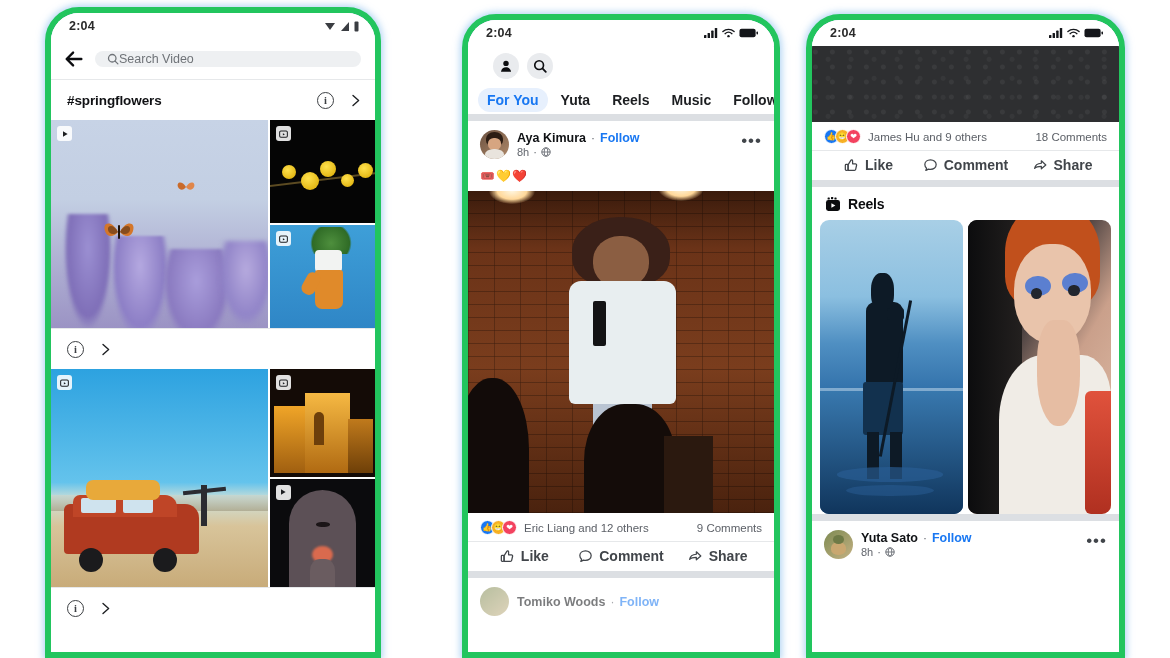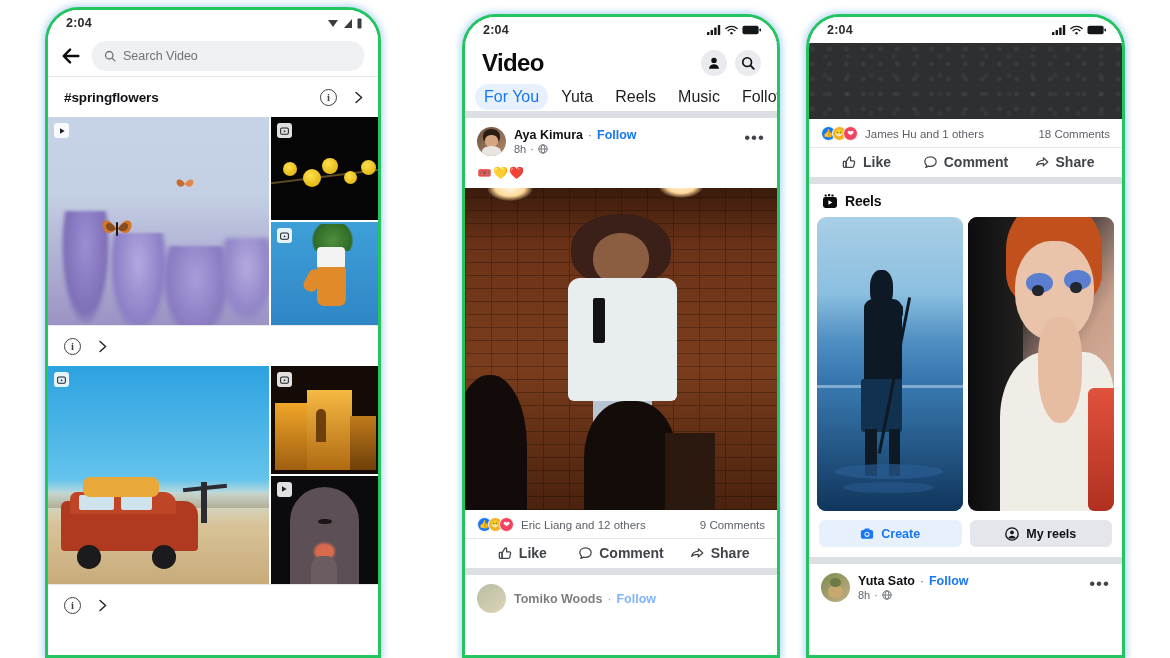--- a/index.html
+++ b/index.html
@@ -7,21 +7,21 @@
     width: 1170px; height: 658px;
     background: #ffffff;
     font-family: "Liberation Sans", sans-serif;
     overflow: hidden;
   }
   .stage { position: relative; width: 1170px; height: 658px; background: #fff; }
 
   
   .phone {
     position: absolute;
-    border: 3px solid #22c55e;
+    border: 6px solid #22c55e;
     border-top-left-radius: 34px;
     border-top-right-radius: 34px;
     background: #c4b5fd;
     overflow: hidden;
     box-shadow: 0 0 7px 2px rgba(120,180,235,0.55);
   }
   .phone-inner {
     position: absolute; inset: 0;
     background: #fff;
     overflow: hidden;
@@ -41,23 +41,23 @@
 
   
   .p1-searchrow {
     flex: 0 0 40px;
     display: flex; align-items: center; gap: 10px;
     padding: 0 14px 0 12px;
     background: #fff;
   }
   .back-arrow { width: 22px; height: 22px; flex: 0 0 22px; }
   .searchbar {
-    flex: 1 1 auto; height: 30px;
+    flex: 1 1 auto; height: 16px;
     background: #eef0f2; border-radius: 14px;
-    display: flex; align-items: center; gap: 7px;
+    display: flex; align-items: center; 
     padding: 0 12px;
   }
   .searchbar .ph { font-size: 12.5px; color: #6f7378; }
 
   .hashrow {
     flex: 0 0 41px;
     border-top: 1px solid #e6e8ea;
     display: flex; align-items: center;
     padding: 0 12px 0 16px;
     background: #fff;
@@ -108,21 +108,21 @@
     background: #e9ebee; display:flex; align-items:center; justify-content:center;
     margin-left: 8px;
   }
   .p2-tabs {
     flex: 0 0 28px;
     display: flex; align-items: center; gap: 4px;
     padding: 0 6px 0 10px;
     overflow: hidden;
   }
   .tab {
-    font-size: 16px; font-weight: 400; color: #1c1e21;
+    font-size: 14px; font-weight: 700; color: #1c1e21;
     padding: 4px 9px; border-radius: 13px; white-space: nowrap;
   }
   .tab.active { background: #e7f0fd; color: #1877f2; }
   .divider-thick { flex: 0 0 7px; background: #dcdfe3; }
 
   .post { background:#fff; }
   .post-head {
     display:flex; align-items:center; gap:8px;
     padding: 9px 12px 2px 12px;
   }
@@ -377,21 +377,20 @@
             <circle cx="7" cy="8.4" r="1.3" fill="#14161a"></circle>
           </svg>
           <svg class="ic" width="19" height="10" viewBox="0 0 20 10">
             <rect x="0.5" y="0.5" width="17" height="9" rx="2.2" fill="#14161a"></rect>
             <rect x="18.4" y="3.4" width="1.6" height="3.2" rx=".7" fill="#14161a"></rect>
           </svg>
         </div>
       </div>
 
       <div class="p2-title-row">
-        <div class="p2-title">Video</div>
         <div class="round-btn">
           <svg width="14" height="14" viewBox="0 0 16 16">
             <circle cx="8" cy="5" r="3.1" fill="#0d0e11"></circle>
             <path d="M2.2 14.5c.6-3.3 3-5 5.8-5s5.2 1.7 5.8 5z" fill="#0d0e11"></path>
           </svg>
         </div>
         <div class="round-btn">
           <svg width="14" height="14" viewBox="0 0 16 16">
             <circle cx="7" cy="7" r="5" fill="none" stroke="#0d0e11" stroke-width="1.9"></circle>
             <path d="M10.8 10.8L14.6 14.6" stroke="#0d0e11" stroke-width="2.1" stroke-linecap="round"></path>
@@ -530,21 +529,21 @@
       </div>
 
       <div class="dark-media" style="height:76px;"></div>
 
       <div class="reactbar">
         <div class="reacts">
           <div class="rct like">👍</div>
           <div class="rct haha">😁</div>
           <div class="rct love">❤</div>
         </div>
-        <div class="react-names">James Hu and 1 others</div>
+        <div class="react-names">James Hu and 9 others</div>
         <div class="comments-count">18 Comments</div>
       </div>
 
       <div class="actionbar">
         <div class="action">
           <svg width="15" height="15" viewBox="0 0 18 18">
             <path d="M5 8l3.2-5.2c.6-1 2.1-.6 2.1.6V7h3.5c.9 0 1.5.8 1.3 1.7l-1.1 5c-.15.7-.8 1.2-1.5 1.2H5z" fill="none" stroke="#41454a" stroke-width="1.5" stroke-linejoin="round"></path>
             <rect x="1.6" y="7.6" width="3.2" height="7.3" rx="1" fill="none" stroke="#41454a" stroke-width="1.5"></rect>
           </svg>
           <span>Like</span>
@@ -597,39 +596,20 @@
           <div style="position:absolute;left:40%;top:19%;width:18%;height:7%;background:#5b7fd0;border-radius:48%"></div>
           <div style="position:absolute;left:66%;top:18%;width:18%;height:7%;background:#5b7fd0;border-radius:48%"></div>
           <div style="position:absolute;left:44%;top:23%;width:8%;height:4%;background:#22262e;border-radius:48%"></div>
           <div style="position:absolute;left:70%;top:22%;width:8%;height:4%;background:#22262e;border-radius:48%"></div>
           <div style="position:absolute;left:22%;top:46%;width:78%;height:56%;background:#f0ece6;border-radius:40% 26% 0 0"></div>
           <div style="position:absolute;left:48%;top:34%;width:30%;height:36%;background:#e6bda3;border-radius:38% 38% 48% 48%"></div>
           <div style="position:absolute;left:82%;top:58%;width:22%;height:42%;background:linear-gradient(to bottom,#e0523c,#b03020);border-radius:6px"></div>
         </div>
       </div>
 
-      <div class="reel-btns">
-        <div class="rbtn create">
-          <svg width="14" height="14" viewBox="0 0 16 16">
-            <rect x="1" y="3.4" width="14" height="10" rx="2.2" fill="#1877f2"></rect>
-            <rect x="5" y="1.8" width="6" height="2.4" rx="1" fill="#1877f2"></rect>
-            <circle cx="8" cy="8.4" r="2.9" fill="#e7f0fd"></circle>
-            <circle cx="8" cy="8.4" r="1.7" fill="#1877f2"></circle>
-          </svg>
-          <span>Create</span>
-        </div>
-        <div class="rbtn mine">
-          <svg width="14" height="14" viewBox="0 0 16 16">
-            <circle cx="8" cy="8" r="7.1" fill="none" stroke="#0f1114" stroke-width="1.5"></circle>
-            <circle cx="8" cy="6.2" r="2.1" fill="#0f1114"></circle>
-            <path d="M3.6 13.2c.7-2.2 2.4-3.2 4.4-3.2s3.7 1 4.4 3.2" fill="#0f1114"></path>
-          </svg>
-          <span>My reels</span>
-        </div>
-      </div>
 
       <div class="divider-thick"></div>
 
       <div class="post">
         <div class="post-head">
           <div class="avatar a2">
             <div style="position:absolute;left:24%;top:42%;width:52%;height:44%;background:#c9a770;border-radius:46%"></div>
             <div style="position:absolute;left:30%;top:16%;width:40%;height:34%;background:#6e7a46;border-radius:48%"></div>
           </div>
           <div class="post-meta">

